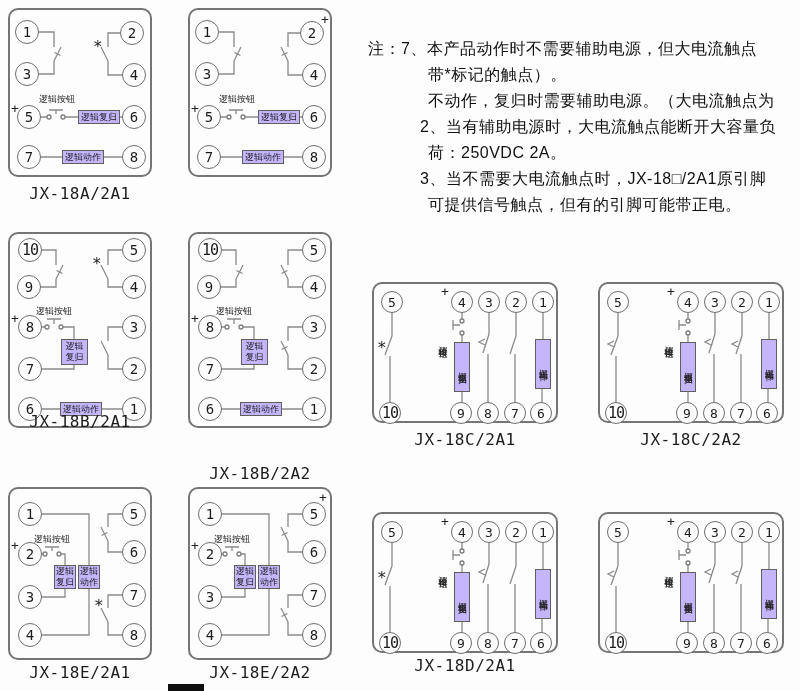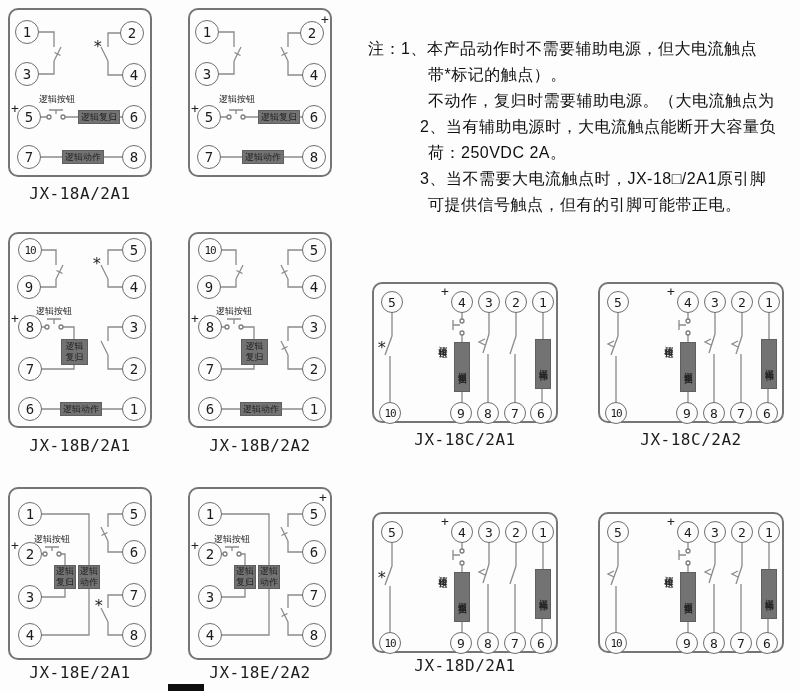--- a/index.html
+++ b/index.html
@@ -4,22 +4,22 @@
 <style>
   html,body{margin:0;padding:0;background:#fff;}
   #page{position:relative;width:800px;height:691px;background:#fdfdfd;overflow:hidden;
         font-family:"Liberation Sans",sans-serif;color:#111;}
   .diag{position:absolute;border:2px solid #757575;border-radius:10px;background:#fdfdfd;box-sizing:border-box;}
   .diag svg{position:absolute;left:0;top:0;}
   .pin{position:absolute;width:24px;height:24px;border:1.6px solid #6e6e6e;border-radius:50%;
        background:#fdfdfd;box-sizing:border-box;display:flex;align-items:center;justify-content:center;
        font-family:"DejaVu Sans Mono",monospace;font-size:14px;color:#1b1b1b;}
   .pin.sm{width:22px;height:22px;font-size:13px;}
-  .pin.ten{font-size:11px;letter-spacing:-1px;text-align:center;}
-  .tag{position:absolute;border:1.2px solid #5f5f5f;background:#737373;box-sizing:border-box;
+  .pin.ten{font-size:15px;letter-spacing:-1px;text-align:center;}
+  .tag{position:absolute;border:1.2px solid #5f5f5f;background:#c4b5fd;box-sizing:border-box;
        display:flex;align-items:center;justify-content:center;text-align:center;
        font-size:9px;color:#222;line-height:1.2;}
   .tag2{flex-direction:column;}
   .vtext{writing-mode:vertical-rl;text-orientation:upright;letter-spacing:1px;}
   .lbl{position:absolute;font-size:9px;color:#222;text-align:center;white-space:nowrap;}
   .sign{position:absolute;font-size:13px;color:#222;font-family:"DejaVu Sans Mono",monospace;}
   .star{font-size:16px;}
   .cap{position:absolute;text-align:center;font-family:"DejaVu Sans Mono",monospace;
        font-size:16px;color:#1c1c1c;letter-spacing:0.5px;}
   .notes{position:absolute;left:368px;top:36px;width:430px;font-size:16px;line-height:26px;
@@ -86,21 +86,21 @@
     <div class="pin" style="left:7px;top:135px">7</div>
     <div class="pin" style="left:112px;top:135px">8</div>
     <div class="sign" style="left:131px;top:2px">+</div>
     <div class="sign" style="left:1px;top:91px">+</div>
     <div class="lbl" style="left:21px;top:83px;width:52px">逻辑按钮</div>
     <div class="tag" style="left:68px;top:100px;width:42px;height:14px">逻辑复归</div>
     <div class="tag" style="left:52px;top:140px;width:42px;height:14px">逻辑动作</div>
   </div>
 
   <div class="notes">
-    <div class="note-line">注：1、本产品动作时不需要辅助电源，但大电流触点</div>
+    <div class="note-line">注：7、本产品动作时不需要辅助电源，但大电流触点</div>
     <div class="note-line ind2">带*标记的触点）。</div>
     <div class="note-line ind2">不动作，复归时需要辅助电源。（大电流触点为</div>
     <div class="note-line ind1">2、当有辅助电源时，大电流触点能断开大容量负</div>
     <div class="note-line ind2">荷：250VDC 2A。</div>
     <div class="note-line ind1">3、当不需要大电流触点时，JX-18□/2A1原引脚</div>
     <div class="note-line ind2">可提供信号触点，但有的引脚可能带正电。</div>
   </div>
 
   <div class="diag" style="left:8px;top:232px;width:144px;height:196px">
     <svg width="140" height="192" viewBox="0 0 140 192">
@@ -129,21 +129,21 @@
     <div class="pin" style="left:112px;top:163px">1</div>
     <div class="sign star" style="left:82px;top:20px">*</div>
     <div class="sign" style="left:1px;top:77px">+</div>
     <div class="lbl" style="left:18px;top:71px;width:52px">逻辑按钮</div>
     <div class="tag tag2" style="left:51px;top:105px;width:27px;height:26px">
       <span>逻辑</span>
       <span>复归</span>
     </div>
     <div class="tag" style="left:50px;top:168px;width:42px;height:14px">逻辑动作</div>
   </div>
-  <div class="cap" style="left:8px;top:436px;width:144px">JX-18B/2A1</div>
+  <div class="cap" style="left:8px;top:412px;width:144px">JX-18B/2A1</div>
 
   <div class="diag" style="left:188px;top:232px;width:144px;height:196px">
     <svg width="140" height="192" viewBox="0 0 140 192">
       <path class="wire" d="M20,16 H46 V31 M46,45 V53 H19"></path>
       <path class="wire" d="M46,45 L53,31"></path>
         <path class="wire" d="M46.5,36.5 L52.5,39.5"></path>
       <path class="wire" d="M124,16 H98 V31 M98,45 V53 H124"></path>
       <path class="wire" d="M98,45 L91,31"></path>
         <path class="wire" d="M97.5,36.5 L91.5,39.5"></path>
       <path class="wire" d="M20,93 H35 M53,93 H64 V105 M64,131 V135 H20"></path>
@@ -166,21 +166,21 @@
     <div class="pin" style="left:8px;top:163px">6</div>
     <div class="pin" style="left:112px;top:163px">1</div>
     <div class="sign" style="left:1px;top:77px">+</div>
     <div class="lbl" style="left:18px;top:71px;width:52px">逻辑按钮</div>
     <div class="tag tag2" style="left:51px;top:105px;width:27px;height:26px">
       <span>逻辑</span>
       <span>复归</span>
     </div>
     <div class="tag" style="left:50px;top:168px;width:42px;height:14px">逻辑动作</div>
   </div>
-  <div class="cap" style="left:188px;top:436px;width:144px">JX-18B/2A2</div>
+  <div class="cap" style="left:188px;top:464px;width:144px">JX-18B/2A2</div>
 
   <div class="diag" style="left:372px;top:282px;width:186px;height:141px">
     <svg width="182" height="137" viewBox="0 0 182 137">
       <path class="wire" d="M18,18 V52 M16,72 V129"></path>
         <path class="wire" d="M18,52 L11,71"></path>
       <path class="wire" d="M88,18 V35 M88,51 V58 M88,108 V129"></path>
       <circle class="wire2" cx="88" cy="37" r="2"></circle>
         <circle class="wire2" cx="88" cy="49" r="2"></circle>
       <path class="wire" d="M79,36 V46 M79,41 H86"></path>
       <path class="wire" d="M115,18 V50 M114,70 V129"></path>

